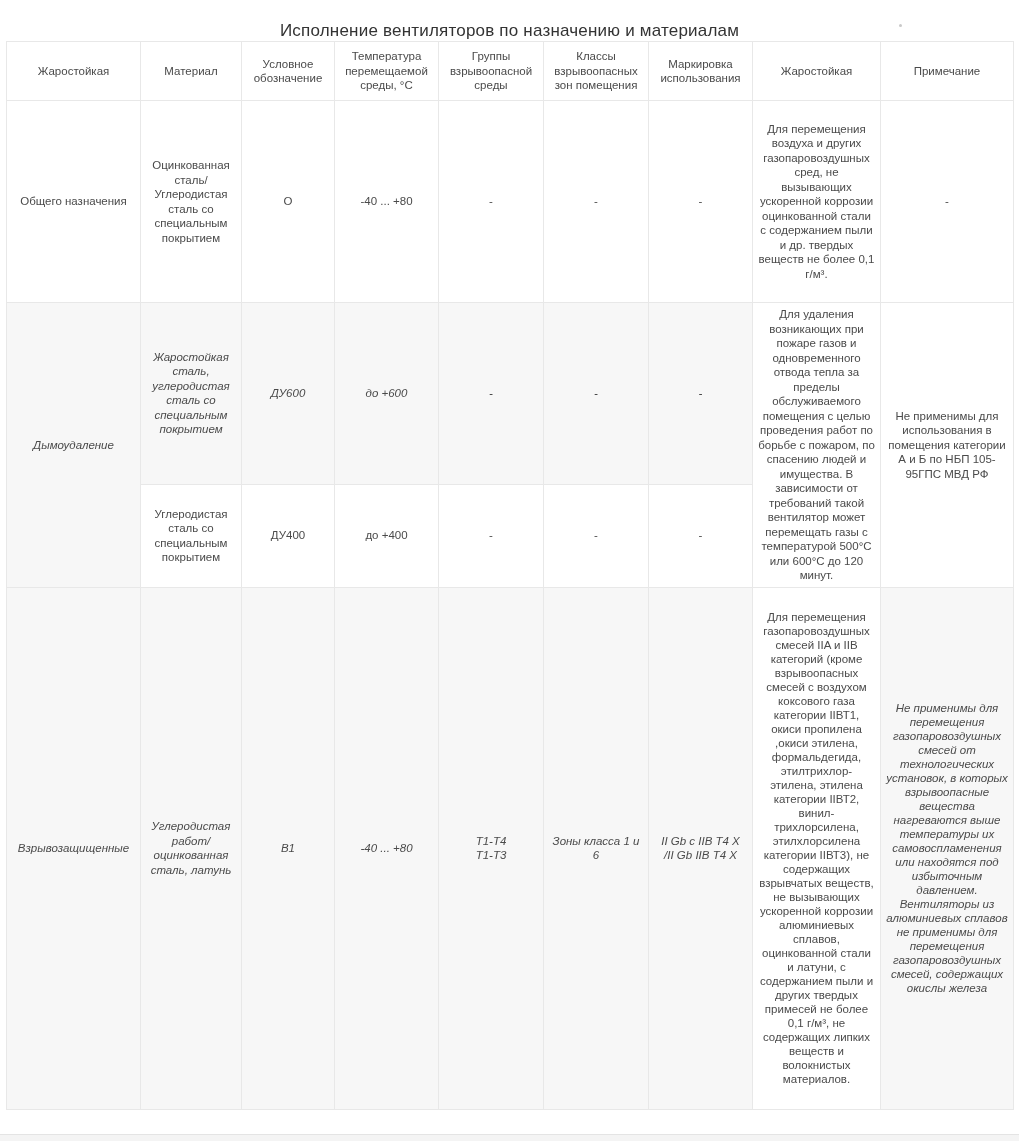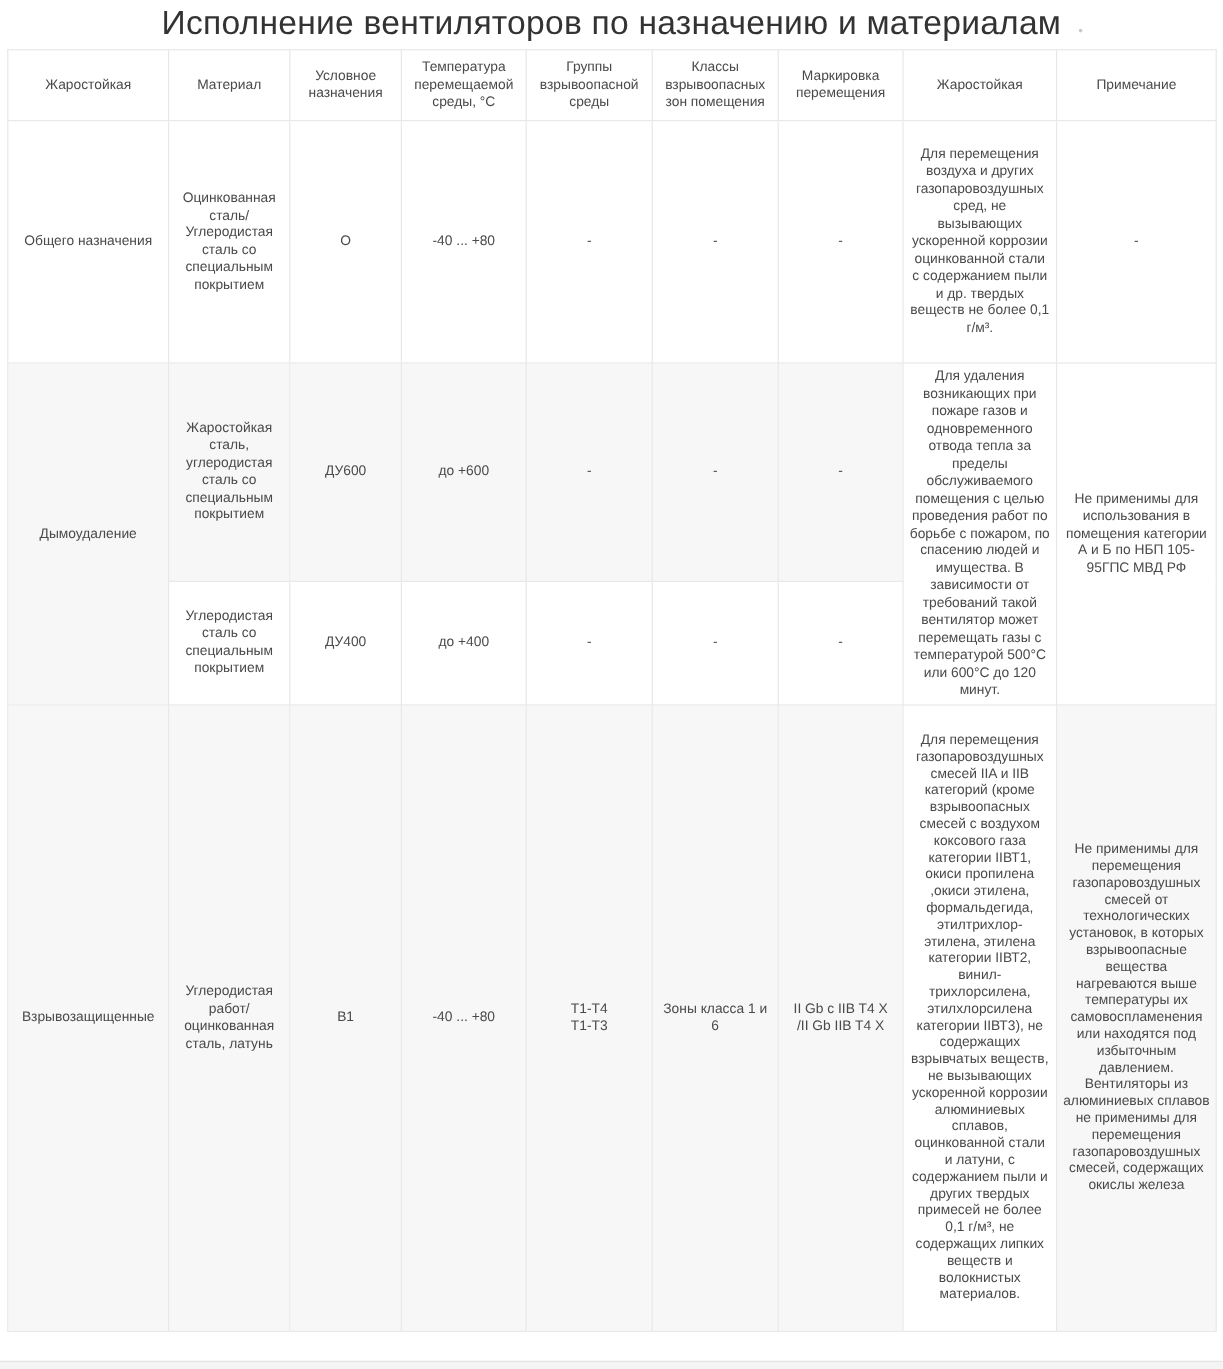--- a/index.html
+++ b/index.html
@@ -10,23 +10,23 @@
   }
   *{box-sizing:border-box;}
   html,body{margin:0;padding:0;}
   body{
     width:1019px;height:1141px;overflow:hidden;position:relative;
     background:#ffffff;
     font-family:"Liberation Sans","DejaVu Sans",sans-serif;
     color:var(--text);
   }
   .page-title{
-    margin:0;padding-top:3px;
+    margin:0;padding-top:21px;
     text-align:center;
-    font-size:28px;font-weight:400;letter-spacing:.2px;
+    font-size:17px;font-weight:400;letter-spacing:.2px;
     color:var(--title);
   }
   .stray-dot{
     position:absolute;left:899px;top:24px;width:3px;height:3px;
     background:#c9c9c9;border-radius:50%;
   }
   table.spec{
     position:absolute;left:6px;top:41px;
     width:1007px;
     border-collapse:collapse;table-layout:fixed;
@@ -41,21 +41,21 @@
     white-space:pre-line;
     color:var(--text);
     overflow:hidden;
   }
   table.spec td.dense{line-height:14px;}
   tr.rhead{height:59px;}
   tr.r1{height:202px;}
   tr.r2a{height:172px;}
   tr.r2b{height:97px;}
   tr.r3{height:522px;}
-  td.g,th.g{background:var(--stripe);}
+  td.g,th.g{background:var(--stripe);font-style:italic;}
   .bottom-strip{
     position:absolute;left:0;top:1134px;width:1019px;height:7px;
     background:#f4f4f4;
     border-top:1px solid #e4e4e4;
   }
 </style>
 </head>
 <body>
 
 <h1 class="page-title">Исполнение вентиляторов по назначению и материалам</h1>
@@ -71,25 +71,25 @@
       <col style="width:105px">
     <col style="width:104px">
       <col style="width:128px">
       <col style="width:133px">
   </colgroup>
 
   <tbody>
       <tr class="rhead">
     <th>Жаростойкая</th>
     <th>Материал</th>
-    <th>Условное назначения</th>
+    <th>Условное обозначение</th>
     <th>Температура перемещаемой среды, °С</th>
     <th>Группы взрывоопасной среды</th>
     <th>Классы взрывоопасных зон помещения</th>
-    <th>Маркировка перемещения</th>
+    <th>Маркировка использования</th>
     <th>Жаростойкая</th>
     <th>Примечание</th>
   </tr>
 
   <tr class="r1">
     <td>Общего назначения</td>
     <td>Оцинкованная сталь/ Углеродистая сталь со специальным покрытием</td>
     <td>О</td>
     <td>-40 ... +80</td>
     <td>-</td>

